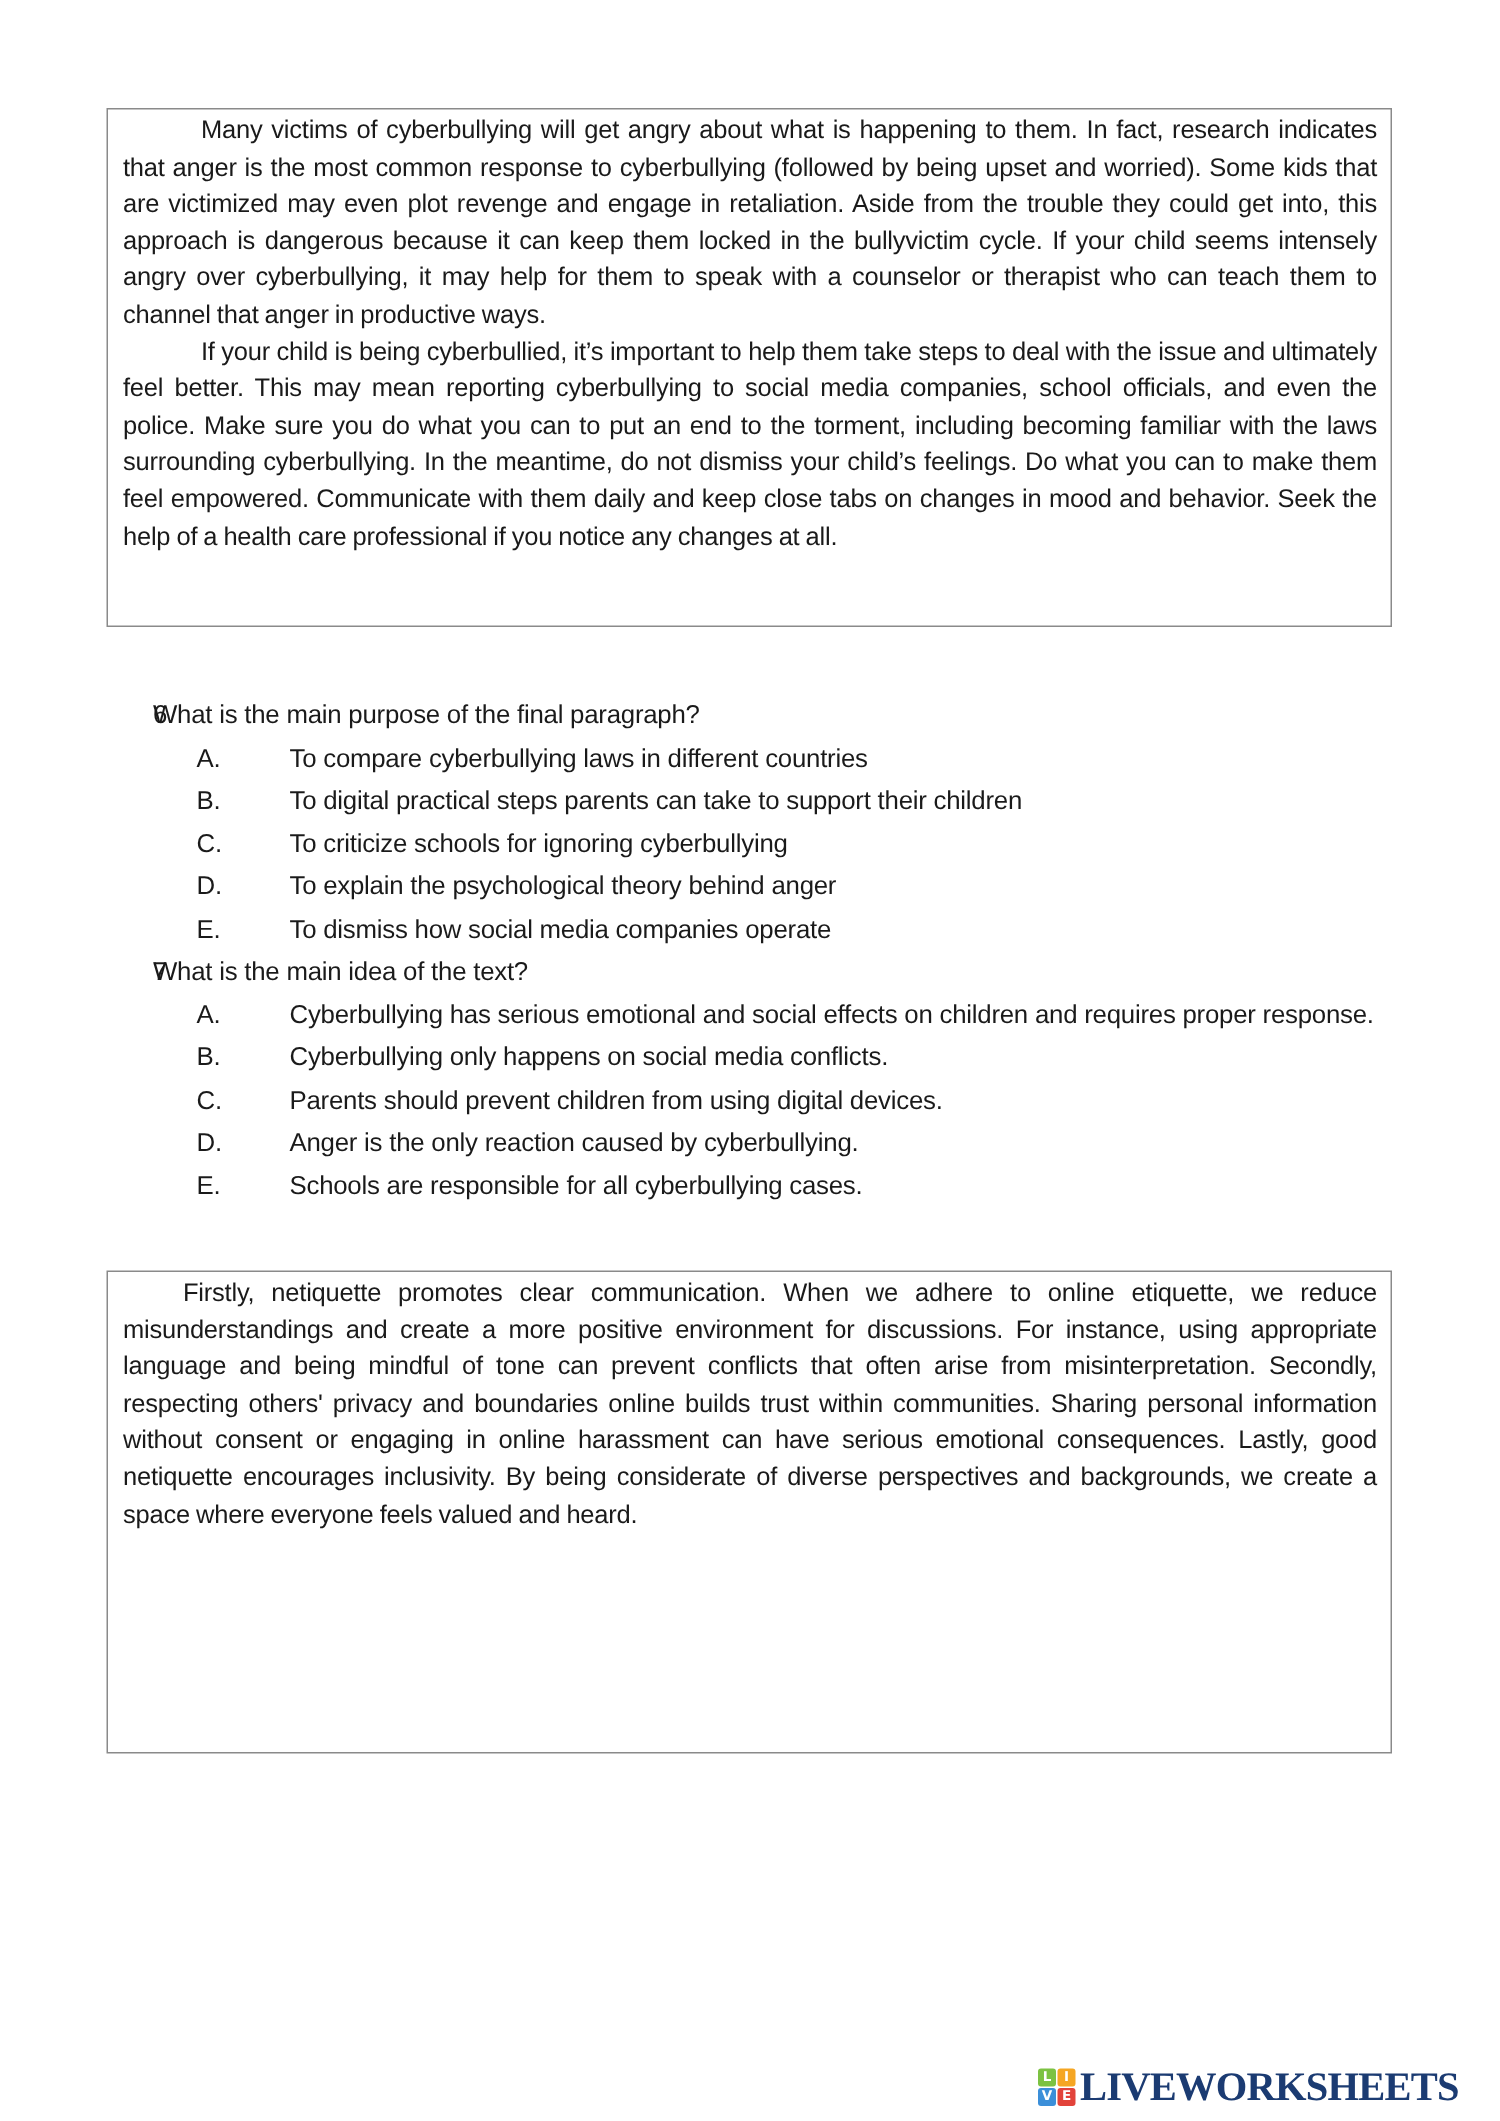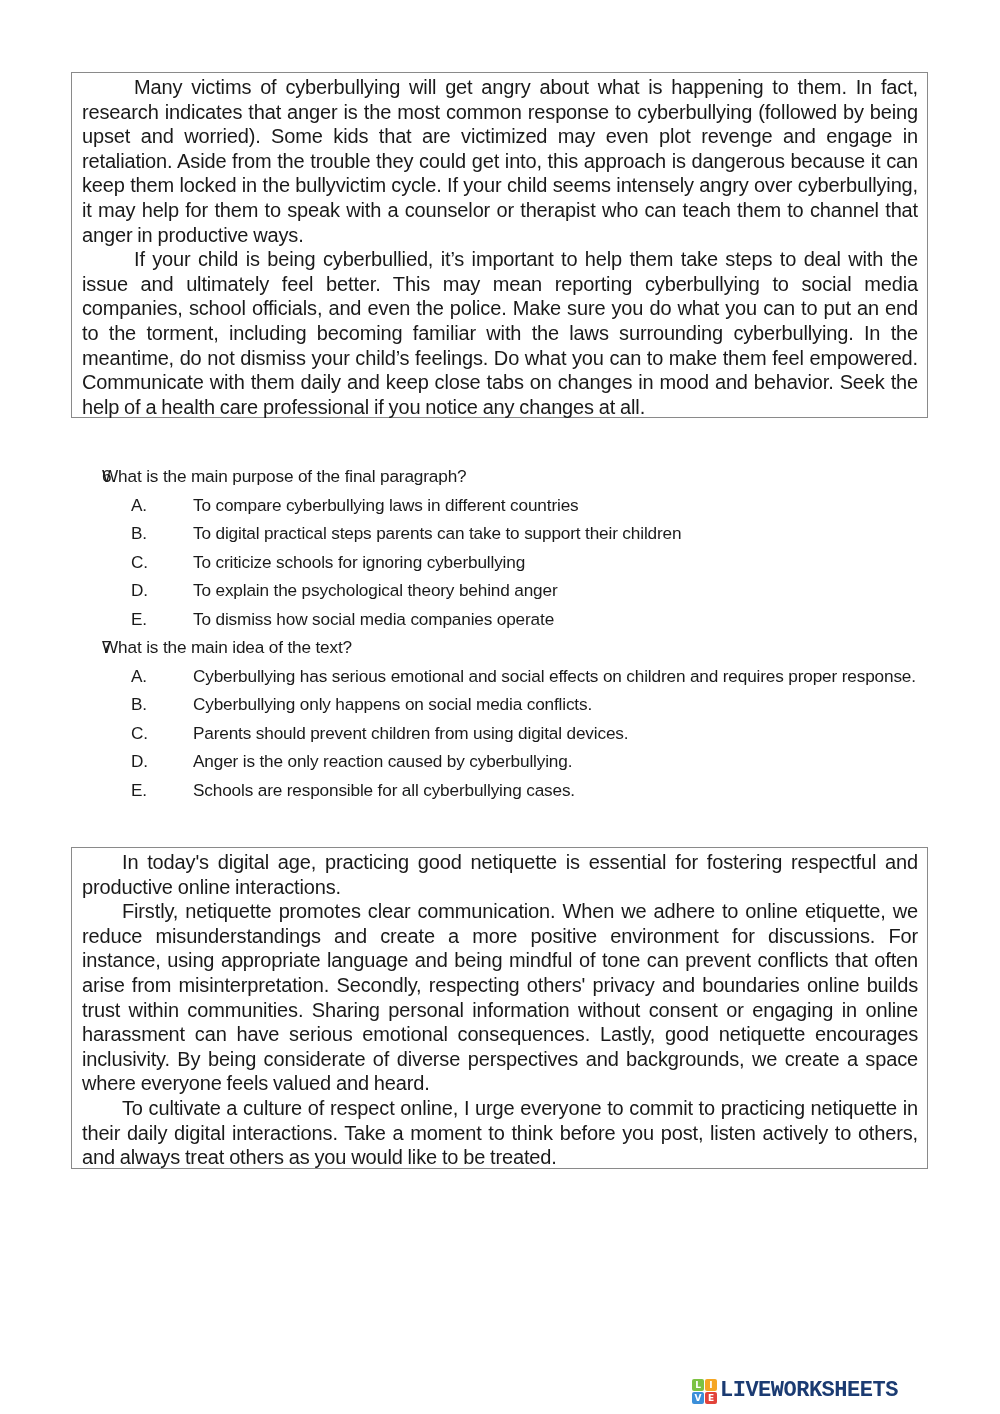--- a/index.html
+++ b/index.html
@@ -1,40 +1,40 @@
 <!DOCTYPE html>
 <html><head>
   <meta charset="utf-8">
   <style>
     html, body { margin: 0; padding: 0; background: #ffffff; }
     body { width: 1000px; height: 1414px; position: relative; overflow: hidden;
            font-family: "Liberation Sans", sans-serif; color: #1a1a1a; }
     .box { position: absolute; left: 71px; width: 857px; border: 1px solid #8a8a8a;
            box-sizing: border-box; padding: 2px 9px 0 10px; }
-    .box p { margin: 0; font-size: 20px; line-height: 24.6px; text-align: justify;
+    .box p { margin: 0; font-size: 17px; line-height: 24.6px; text-align: justify;
              letter-spacing: -0.15px; word-spacing: -0.5px; }
     #box1 { top: 72px; height: 346px; }
     #box1 p { text-indent: 52px; }
     #box2 { top: 847px; height: 322px; }
     #box2 p { text-indent: 40px; }
     .questions { position: absolute; left: 102px; top: 462px; width: 830px; }
     .q { position: relative; font-size: 17.2px; line-height: 28.5px; letter-spacing: -0.15px; }
     .q-num { position: absolute; left: 0; width: 28px; }
     .q-text { display: block; }
     .opts { margin: 0; padding: 0; list-style: none; }
     .opt { position: relative; font-size: 17.2px; line-height: 28.5px; letter-spacing: -0.15px; }
     .opt-letter { position: absolute; left: 29px; width: 30px; }
     .opt-text { display: block; margin-left: 91px; padding-right: 10px; }
     .logo { position: absolute; left: 692px; top: 1376px; height: 30px; display: flex; align-items: center; }
     .logo-grid { display: grid; grid-template-columns: 12px 12px; grid-template-rows: 12px 12px;
                  gap: 1px; margin-right: 3px; }
     .logo-grid span { display: flex; align-items: center; justify-content: center;
                       font-size: 9px; font-weight: bold; color: #fff; border-radius: 2px;
                       font-family: "DejaVu Sans", sans-serif; }
-    .logo-text { font-family: Liberation Mono, monospace; font-weight: bold; font-size: 22px;
+    .logo-text { font-family: Liberation Serif, serif; font-weight: bold; font-size: 27px;
                  color: #1b3b72; letter-spacing: -0.5px; line-height: 30px; }
   </style>
 </head>
 <body>
 
 <div class="box" id="box1">
   <p>Many victims of cyberbullying will get angry about what is happening to them. In fact, research indicates that anger is the most common response to cyberbullying (followed by being upset and worried). Some kids that are victimized may even plot revenge and engage in retaliation. Aside from the trouble they could get into, this approach is dangerous because it can keep them locked in the bullyvictim cycle. If your child seems intensely angry over cyberbullying, it may help for them to speak with a counselor or therapist who can teach them to channel that anger in productive ways.</p>
   <p>If your child is being cyberbullied, it’s important to help them take steps to deal with the issue and ultimately feel better. This may mean reporting cyberbullying to social media companies, school officials, and even the police. Make sure you do what you can to put an end to the torment, including becoming familiar with the laws surrounding cyberbullying. In the meantime, do not dismiss your child’s feelings. Do what you can to make them feel empowered. Communicate with them daily and keep close tabs on changes in mood and behavior. Seek the help of a health care professional if you notice any changes at all.</p>
 </div>
 
@@ -87,23 +87,21 @@
         <span class="opt-text">Anger is the only reaction caused by cyberbullying.</span>
       </li>
     <li class="opt">
         <span class="opt-letter">E.</span>
         <span class="opt-text">Schools are responsible for all cyberbullying cases.</span>
       </li>
   </ul>
 </div>
 
 <div class="box" id="box2">
-  <p>In today's digital age, practicing good netiquette is essential for fostering respectful and productive online interactions.</p>
   <p>Firstly, netiquette promotes clear communication. When we adhere to online etiquette, we reduce misunderstandings and create a more positive environment for discussions. For instance, using appropriate language and being mindful of tone can prevent conflicts that often arise from misinterpretation. Secondly, respecting others' privacy and boundaries online builds trust within communities. Sharing personal information without consent or engaging in online harassment can have serious emotional consequences. Lastly, good netiquette encourages inclusivity. By being considerate of diverse perspectives and backgrounds, we create a space where everyone feels valued and heard.</p>
-  <p>To cultivate a culture of respect online, I urge everyone to commit to practicing netiquette in their daily digital interactions. Take a moment to think before you post, listen actively to others, and always treat others as you would like to be treated.</p>
 </div>
 
 <div class="logo">
   <div class="logo-grid">
     <span class="lg" style="background: rgb(124, 194, 66);">L</span>
     <span class="lg" style="background: rgb(245, 166, 35);">I</span>
     <span class="lg" style="background: rgb(59, 143, 217);">V</span>
     <span class="lg" style="background: rgb(226, 67, 58);">E</span>
   </div>
   <span class="logo-text" style="color: rgb(27, 59, 114);">LIVEWORKSHEETS</span>

